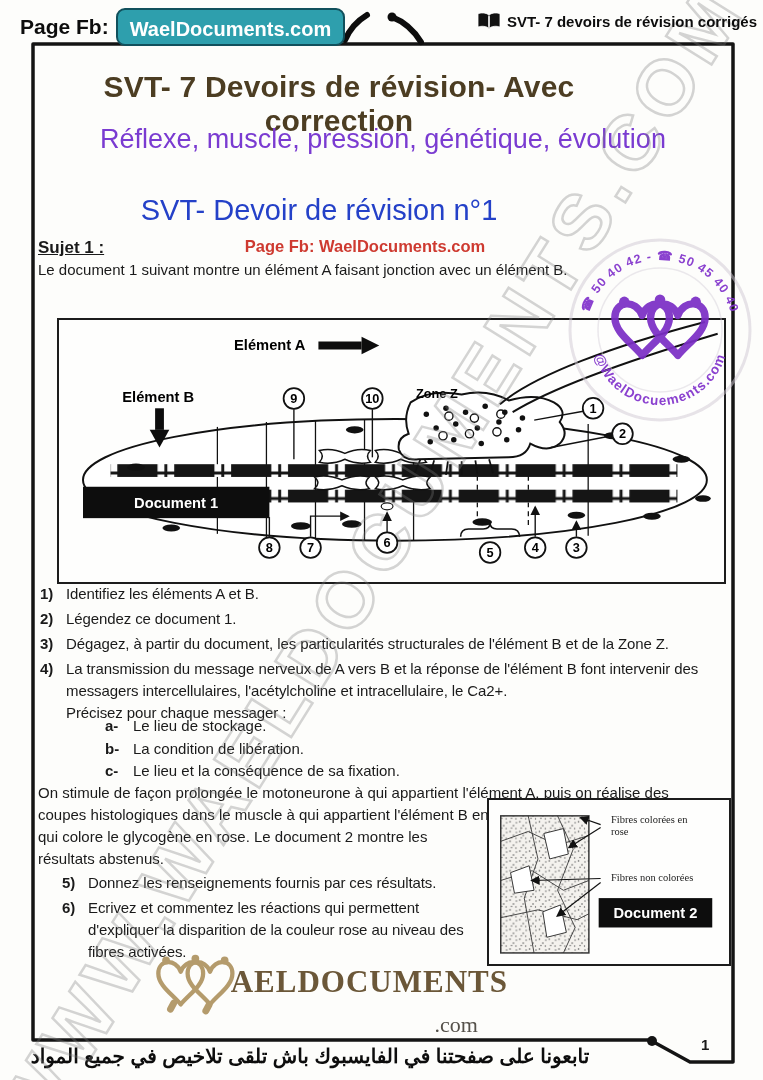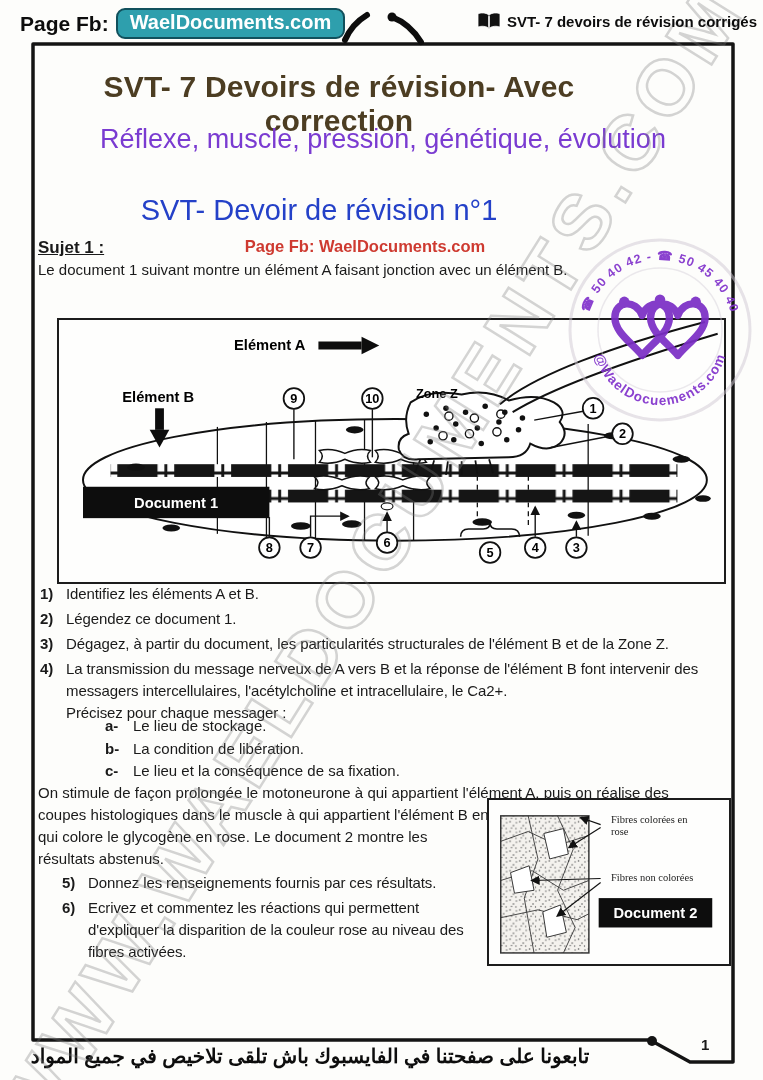--- a/index.html
+++ b/index.html
@@ -4,21 +4,21 @@
 <style>
   html,body{margin:0;padding:0;background:#ffffff;}
   .page{position:relative;width:763px;height:1080px;background:#fdfdfb;overflow:hidden;
         font-family:"Liberation Sans",sans-serif;color:#1a1a1a;}
   .abs{position:absolute;}
 
   
   .hdr-left{left:8px;top:8px;display:flex;align-items:center;gap:7px;z-index:6;margin-left:12px;}
   .hdr-fb{font-size:21px;font-weight:bold;color:#0d0d0d;}
   .hdr-badge{background:#2E9FAD;border:2px solid #11505c;border-radius:9px;color:#fff;
-             font-size:20px;font-weight:bold;padding:1px 12px 3px 12px;}
+             font-size:20px;font-weight:bold;padding:8px 12px 3px 12px;}
   .hdr-right{right:6px;top:12px;display:flex;align-items:center;gap:6px;z-index:6;}
   .hdr-right-title{font-size:15px;font-weight:bold;color:#0d0d0d;}
 
   
   .title-main{left:33px;top:70px;width:612px;text-align:center;font-size:30px;font-weight:600;
               color:#4C3D22;letter-spacing:.2px;z-index:2;}
   .title-sub{left:33px;top:124px;width:700px;text-align:center;font-size:27px;font-weight:500;
              color:#7A3BD1;z-index:2;}
   .title-devoir{left:33px;top:194px;width:572px;text-align:center;font-size:29px;font-weight:400;
                 color:#2441C8;z-index:2;}
@@ -330,20 +330,39 @@
       </g>
       <g>
         <rect x="112" y="100" width="116" height="30" fill="#0d0d0d"></rect>
         <text x="170" y="120" text-anchor="middle" fill="#fff" font-size="15" font-weight="bold">Document 2</text>
       </g>
     </svg>
     <div class="doc2-label doc2-label1">Fibres colorées en rose</div>
     <div class="doc2-label doc2-label2">Fibres non colorées</div>
   </div>
 
+  <div class="abs logo">
+    <div class="logo-row">
+      <svg width="110" height="80" viewBox="-55 -38 110 80">
+        <g fill="none" stroke="#b49b6c" stroke-width="5" stroke-linecap="round" stroke-linejoin="round">
+          <path d="M -17 -10 C -11 -26 9 -24 9 -8 C 9 6 -7 16 -17 28 C -27 16 -43 6 -43 -8 C -43 -24 -23 -26 -17 -10 Z"></path>
+          <path d="M 17 -10 C 23 -26 43 -24 43 -8 C 43 6 27 16 17 28 C 7 16 -9 6 -9 -8 C -9 -24 11 -26 17 -10 Z"></path>
+        </g>
+        <g fill="#b49b6c">
+          <circle cx="-34" cy="-23" r="4.5"></circle>
+            <circle cx="0" cy="-25" r="4.5"></circle>
+            <circle cx="34" cy="-23" r="4.5"></circle>
+          <rect x="-31" y="22" width="8" height="16" rx="4" transform="rotate(28 -27 30)"></rect>
+          <rect x="10" y="24" width="8" height="16" rx="4" transform="rotate(28 14 32)"></rect>
+        </g>
+      </svg>
+      <span class="logo-text">AELDOCUMENTS</span>
+    </div>
+    <div class="logo-com">.com</div>
+  </div>
 
   <svg class="abs stamp" viewBox="0 0 205 205">
     <circle cx="102" cy="102" r="90" fill="none" stroke="#cfc9d4" stroke-width="3" opacity="0.55"></circle>
     <circle cx="102" cy="102" r="62" fill="none" stroke="#d6d0da" stroke-width="1.5" opacity="0.5"></circle>
     <defs>
       <path id="arcTop" d="M 29 118 A 74 74 0 1 1 175 118" fill="none"></path>
       <path id="arcBot" d="M 38 132 A 68 68 0 0 0 166 132" fill="none"></path>
     </defs>
     <text font-size="12.5" font-weight="bold" fill="#8233CC" letter-spacing="1">
       <textPath href="#arcTop" startOffset="50%" text-anchor="middle">☎ 50 40 42 - ☎ 50 45 40 40</textPath>

